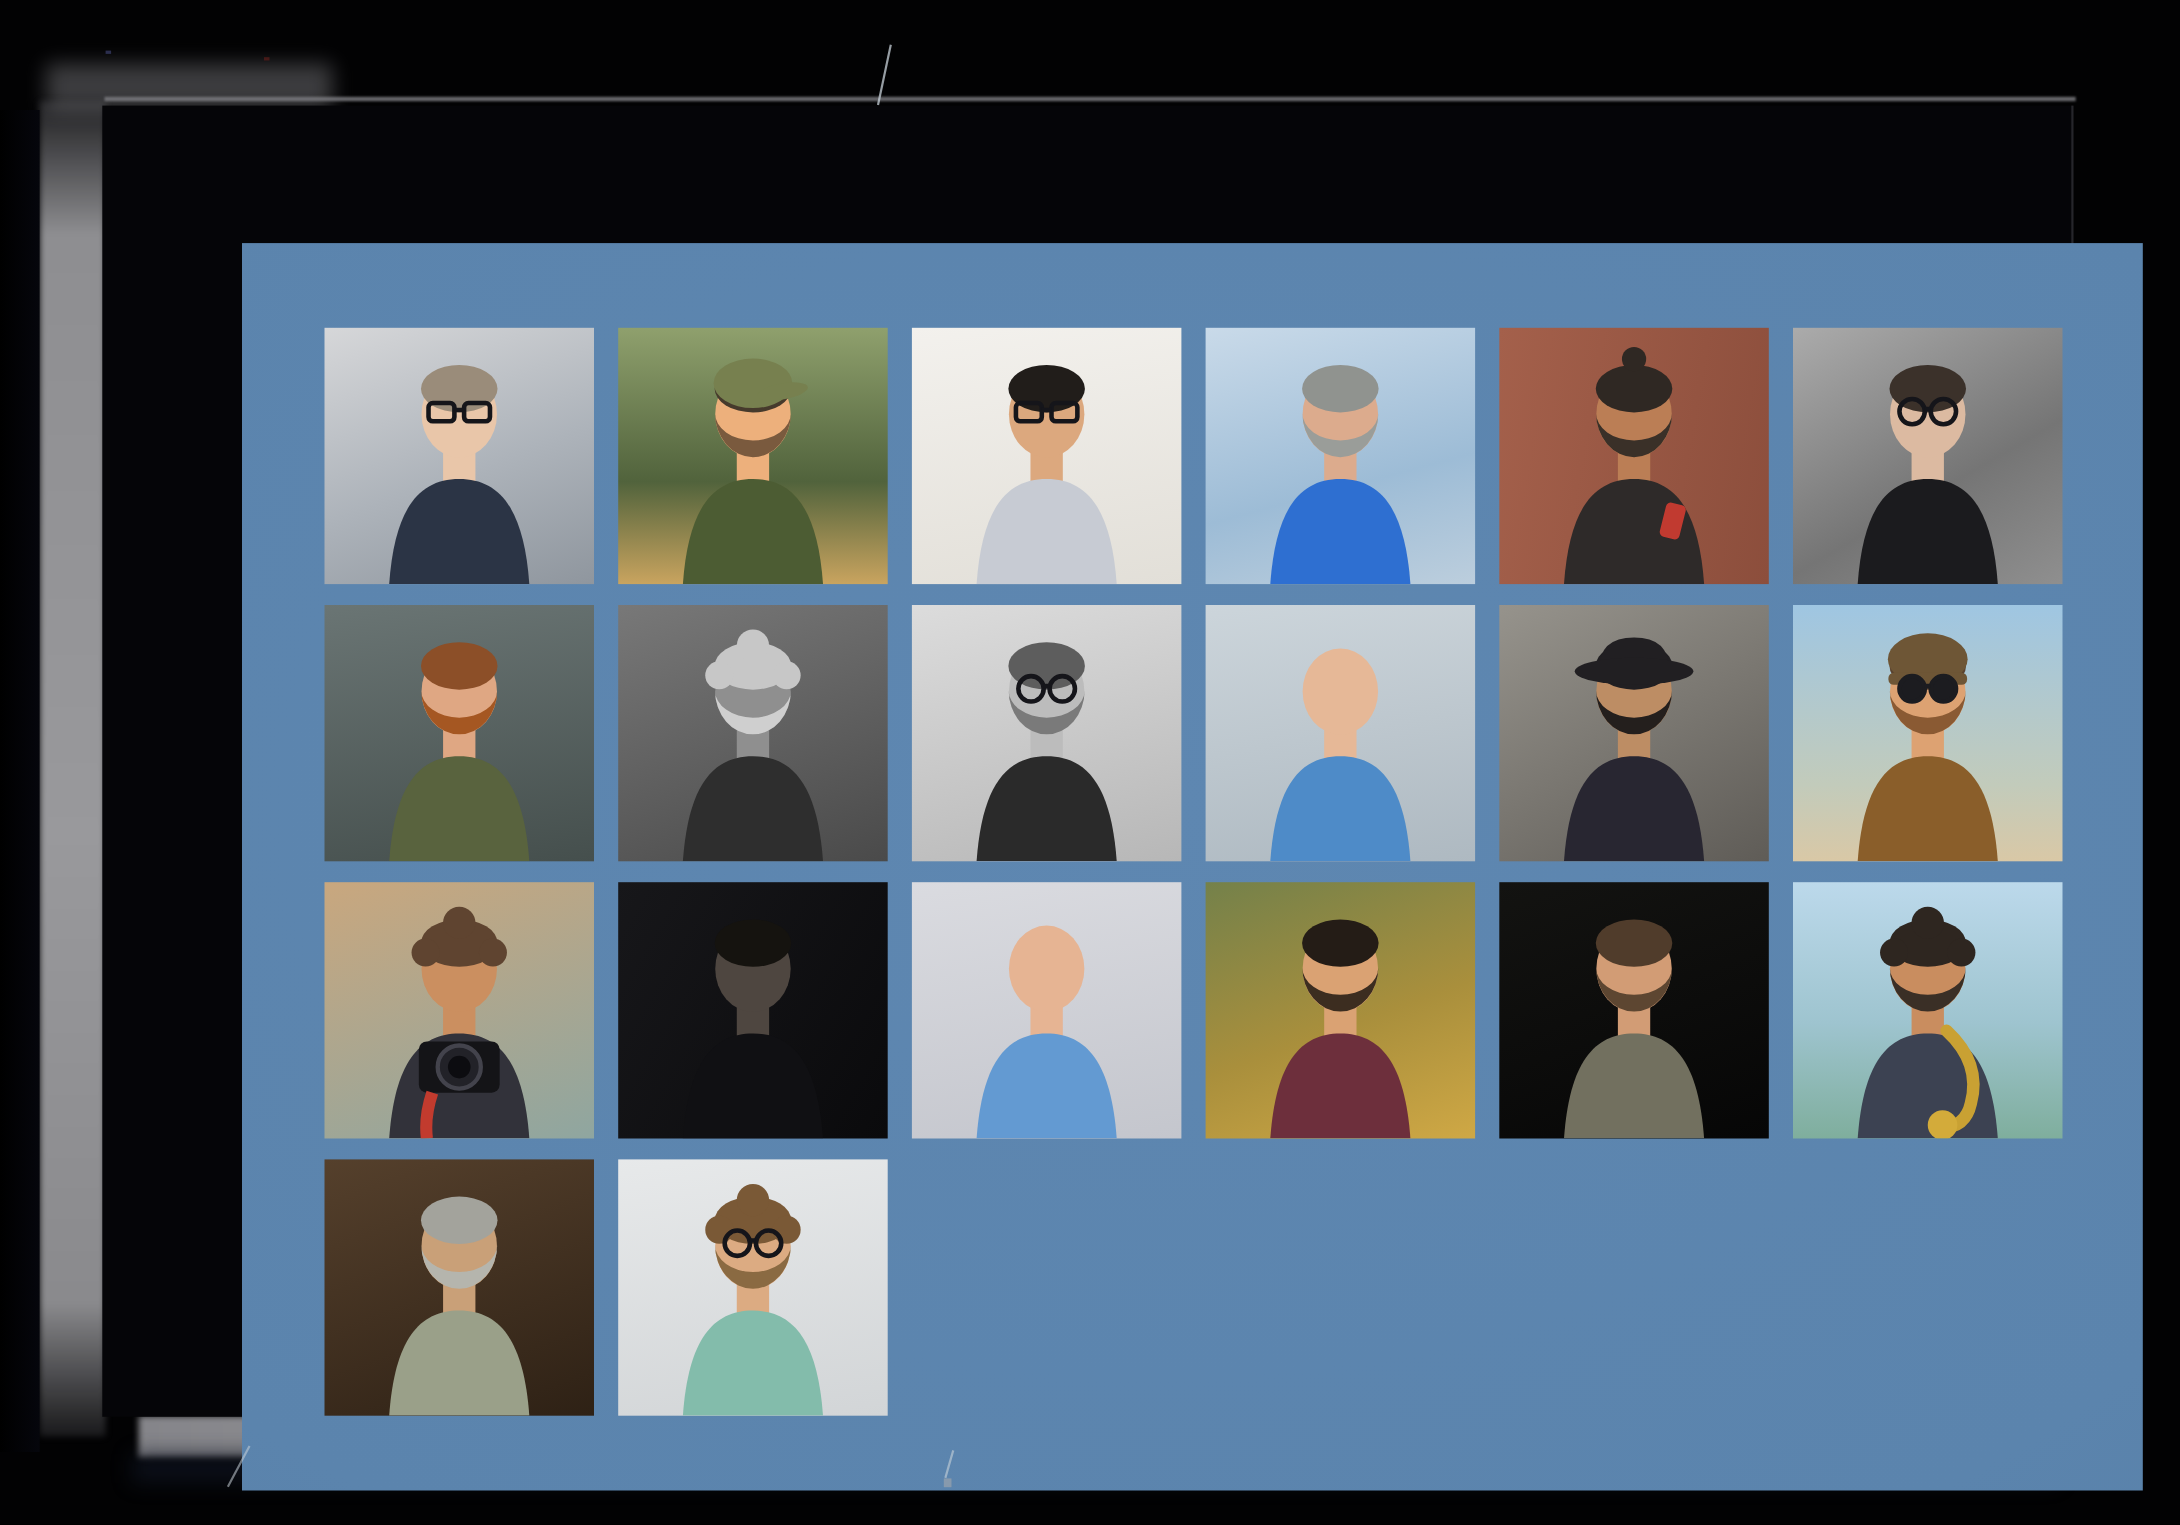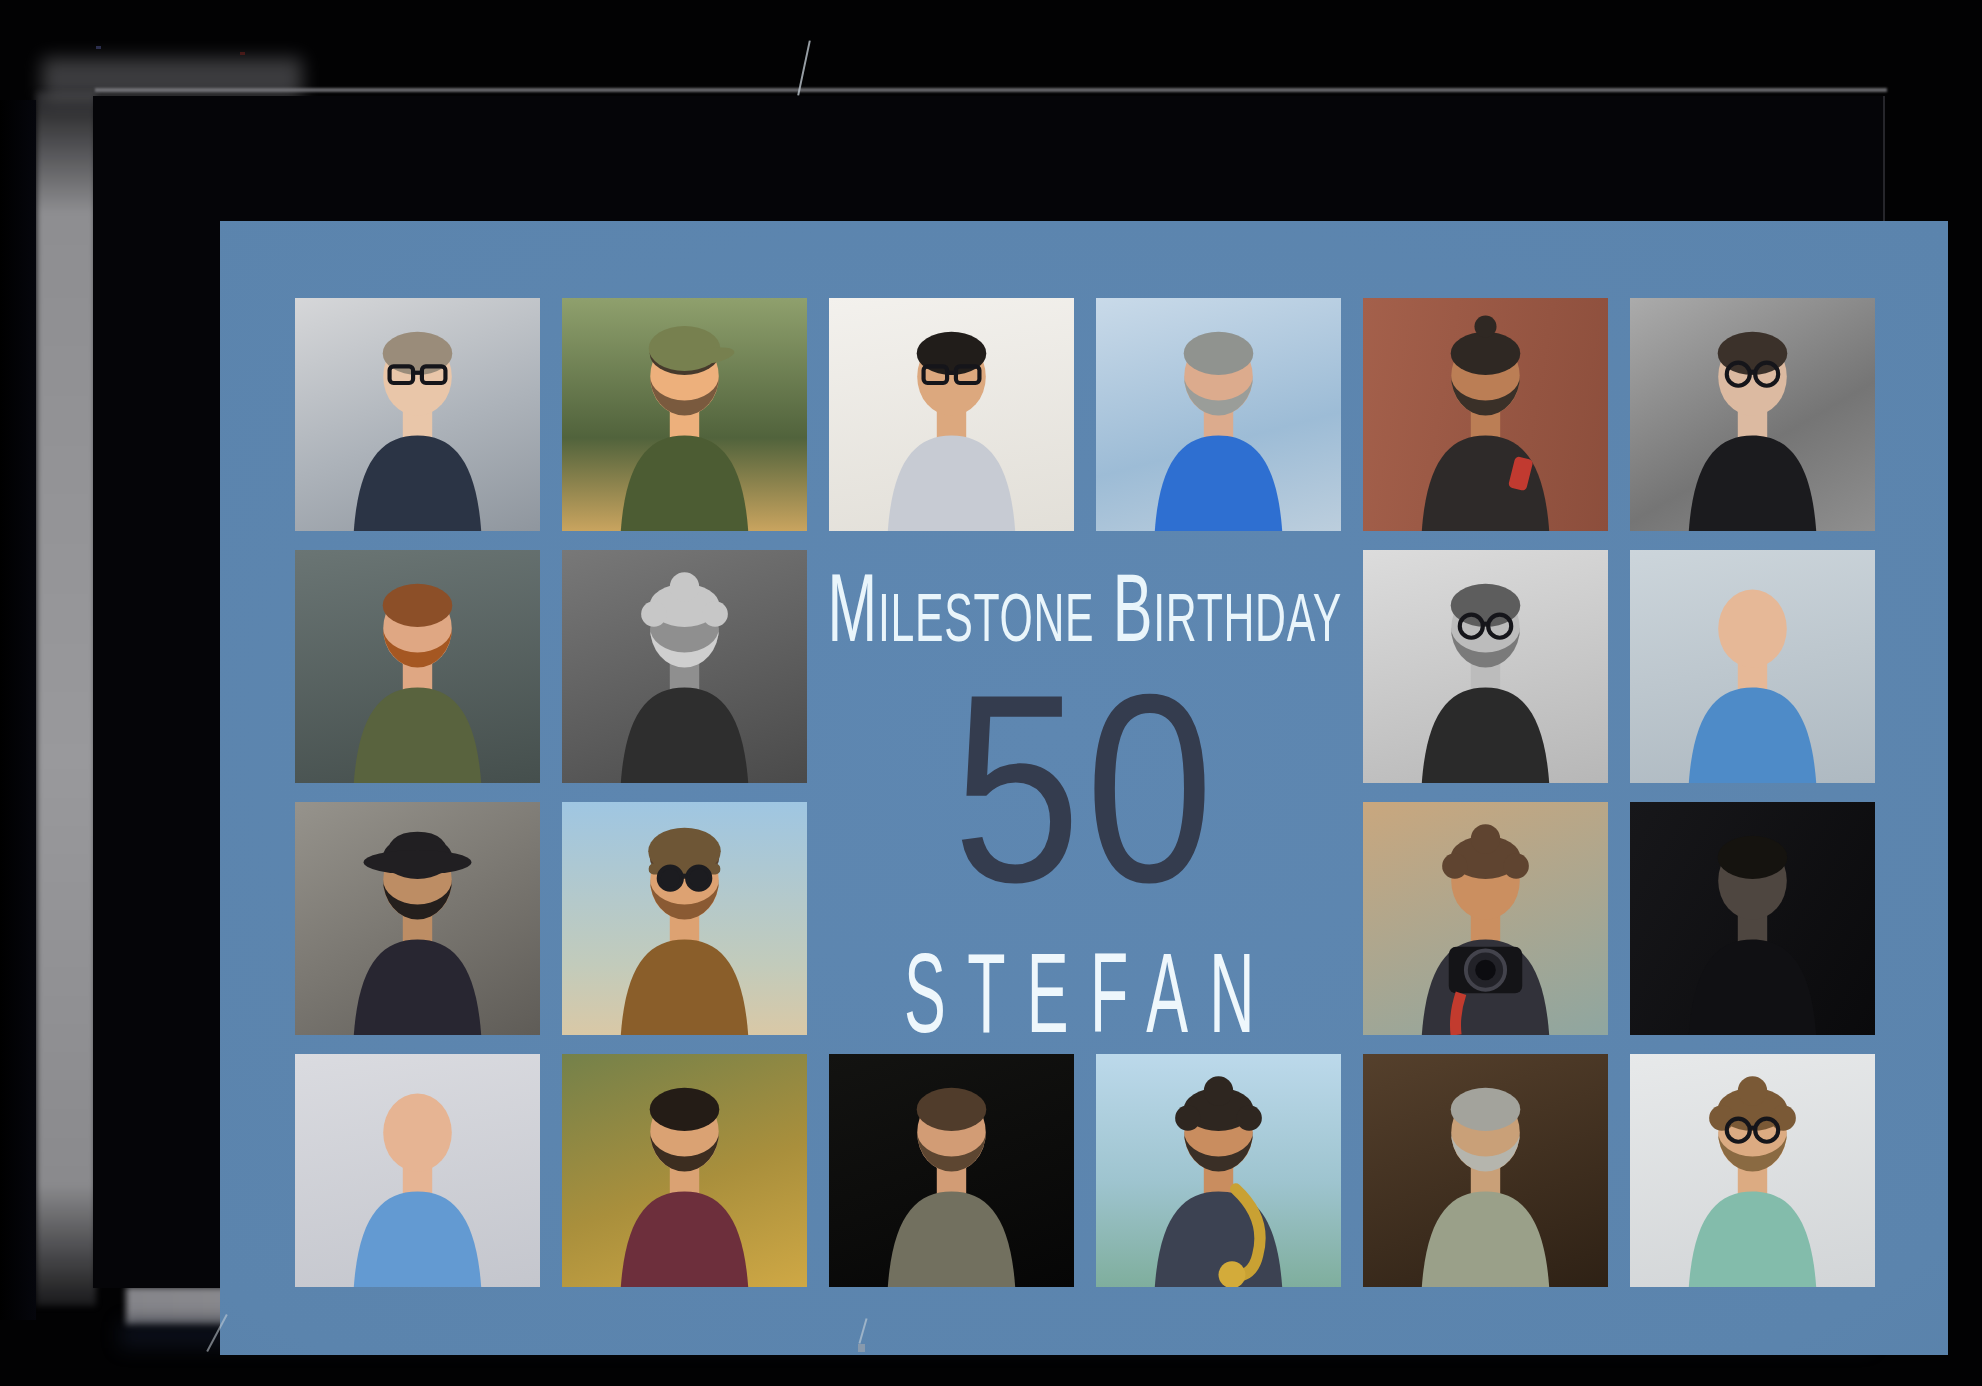--- a/index.html
+++ b/index.html
@@ -67,25 +67,20 @@
   <div class="glow-corner"></div>
   <div class="glow-left"></div>
   <div class="glow-bottom"></div>
   <div class="glow-bottom-shadow"></div>
   <div class="glow-topline"></div>
   <div class="edge-noise"></div>
 
   <div class="frame" style="background: rgb(5, 5, 8);">
     <div class="poster">
       <div class="grid">
-        <div class="center-block">
-          <div class="title-line" style="color: rgb(233, 245, 251);"><span class="lg">M</span><span class="sm">ILESTONE</span><span class="sp"></span><span class="lg">B</span><span class="sm">IRTHDAY</span></div>
-          <div class="big-number" style="color: rgb(52, 60, 78);">50</div>
-          <div class="name-line" style="color: rgb(238, 247, 252);">STEFAN</div>
-        </div>
 
       <div class="photo" title="man with rectangular glasses in navy blazer and white shirt, bright office window background" aria-label="man with rectangular glasses in navy blazer and white shirt, bright office window background" style="background: linear-gradient(160deg, rgb(214, 215, 217) 0%, rgb(173, 179, 186) 55%, rgb(143, 150, 158) 100%);">
             <svg viewBox="0 0 100 100" preserveAspectRatio="xMidYMax slice" xmlns="http://www.w3.org/2000/svg">
               <path d="M44 49 h12 v14 h-12 z" fill="#e9c6a9"></path>
               <path d="M50 61 C35 61 26 72 24 100 L76 100 C74 72 65 61 50 61 Z" fill="#2b3445"></path>
               <ellipse cx="50" cy="37" rx="14" ry="16" fill="#e9c6a9"></ellipse>
               <ellipse cx="50" cy="27.5" rx="14.2" ry="8.8" fill="#9a8c7a"></ellipse>
               <g stroke="#15151a" stroke-width="1.7" fill="none">
                 <rect x="38.6" y="32.8" width="9.6" height="6.8" rx="1.6"></rect>
                 <rect x="51.8" y="32.8" width="9.6" height="6.8" rx="1.6"></rect>

